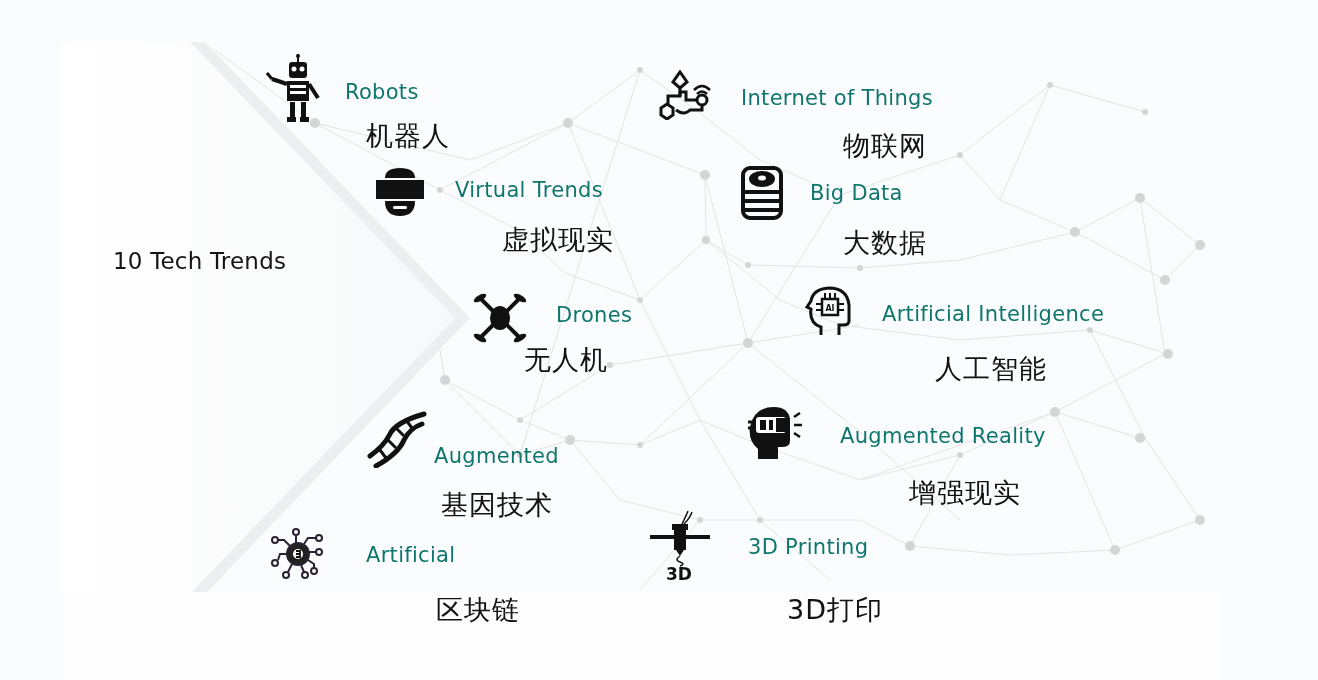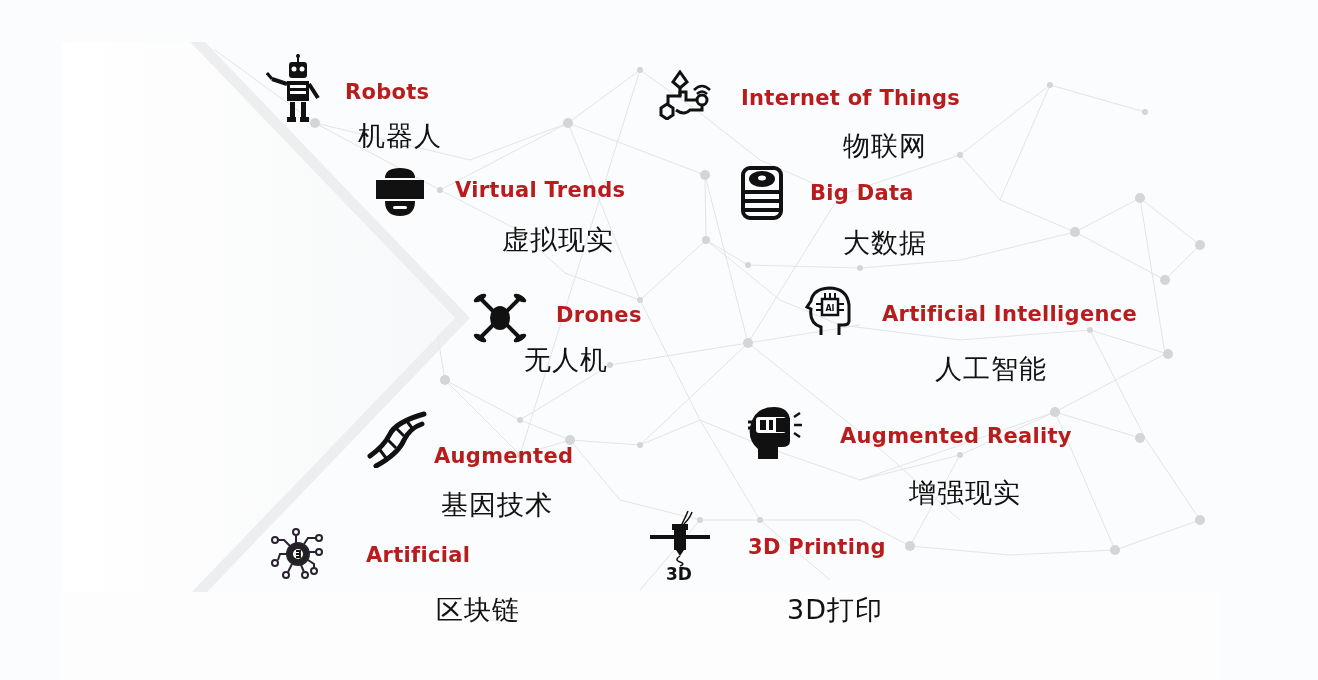--- a/index.html
+++ b/index.html
@@ -17,21 +17,21 @@
       position: absolute; left: 113px; top: 248px;
       font-size: 23px; color: #151515; letter-spacing: 0.2px;
     }
     .heading-year {
       position: absolute; left: 108px; top: 302px;
       font-size: 82px; font-weight: bold; color: #0c0c0c; letter-spacing: -1px;
       line-height: 1;
     }
     .item { position: absolute; }
     .icon { position: absolute; }
-    .en { position: absolute; font-size: 21px; color: #b91c1c; white-space: nowrap; letter-spacing: 0.3px; font-weight: bold; }
+    .en { position: absolute; font-size: 21px; color: #0f766e; white-space: nowrap; letter-spacing: 0.3px; }
     .zh { position: absolute; font-size: 27px; color: #121212; white-space: nowrap; letter-spacing: 1px; }
   </style>
 </head>
 <body>
 
 <div class="canvas">
 
   <svg class="network" width="1318" height="680" viewBox="0 0 1318 680">
     <g stroke="#e3e4e7" stroke-width="1" fill="none">
       <polyline points="215,50 315,123 440,190 568,123 640,70 700,113 760,160 840,195 960,155 1050,85 1145,112"></polyline>
@@ -96,41 +96,42 @@
         <stop offset="1" stop-color="#f7f8f9"></stop>
       </linearGradient>
     </defs>
     <polygon points="0,0 1318,0 1318,42 190,42 190,42 0,42" fill="#fbfcfd"></polygon>
 
     <polygon points="190,42 205,42 470,318 205,594 190,594 455,318" fill="#e9eaec" opacity="0.8"></polygon>
     <polygon points="62,42 190,42 455,318 190,592 62,592" fill="url(#shade)"></polygon>
     <rect x="62" y="592" width="1160" height="88" fill="#fdfdfe"></rect>
   </svg>
 
+  <div class="heading-sub">10 Tech Trends</div>
 
   <div class="item">
     <svg class="icon" style="left:266px;top:54px" width="56" height="70" viewBox="0 0 56 70">
       <line x1="32" y1="0" x2="32" y2="8" stroke="#111" stroke-width="2"></line>
       <circle cx="32" cy="2" r="2" fill="#111"></circle>
       <rect x="23" y="8" width="18" height="16" rx="3" fill="#111"></rect>
       <circle cx="28" cy="15" r="2.5" fill="#fff"></circle>
         <circle cx="36" cy="15" r="2.5" fill="#fff"></circle>
       <rect x="21" y="27" width="22" height="20" fill="#111"></rect>
       <rect x="24" y="31" width="16" height="3" fill="#fff"></rect>
         <rect x="24" y="37" width="16" height="3" fill="#fff"></rect>
       <line x1="21" y1="30" x2="6" y2="25" stroke="#111" stroke-width="4"></line>
       <line x1="6" y1="25" x2="1" y2="19" stroke="#111" stroke-width="3"></line>
       <line x1="43" y1="30" x2="52" y2="44" stroke="#111" stroke-width="4"></line>
       <rect x="24" y="48" width="5" height="16" fill="#111"></rect>
         <rect x="35" y="48" width="5" height="16" fill="#111"></rect>
       <rect x="21" y="63" width="9" height="5" fill="#111"></rect>
         <rect x="34" y="63" width="9" height="5" fill="#111"></rect>
     </svg>
     <div class="en" style="left:345px;top:80px">Robots</div>
-    <div class="zh" style="left:358px;top:118px">机器人</div>
+    <div class="zh" style="left:366px;top:118px">机器人</div>
   </div>
 
   <div class="item">
     <svg class="icon" style="left:658px;top:70px" width="56" height="50" viewBox="0 0 56 50">
       <path d="M22 2 L29 12 L22 18 L15 12 Z" fill="none" stroke="#111" stroke-width="3"></path>
       <line x1="22" y1="18" x2="22" y2="26" stroke="#111" stroke-width="3"></line>
       <path d="M10 34 L10 26 L22 26 L22 22 L28 22 L28 30 L38 30" fill="none" stroke="#111" stroke-width="3"></path>
       <circle cx="44" cy="30" r="5" fill="none" stroke="#111" stroke-width="3"></circle>
       <path d="M36 20 Q44 12 52 20" fill="none" stroke="#111" stroke-width="2.5"></path>
       <path d="M39 24 Q44 19 49 24" fill="none" stroke="#111" stroke-width="2.5"></path>

